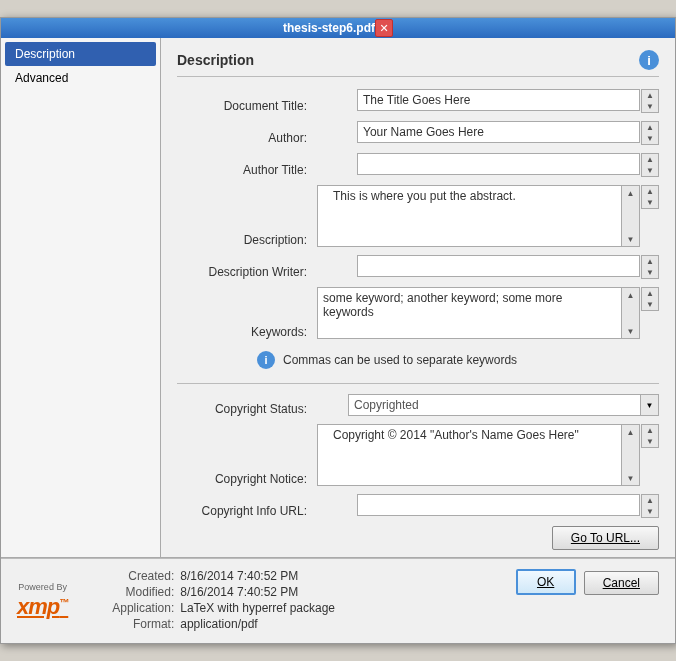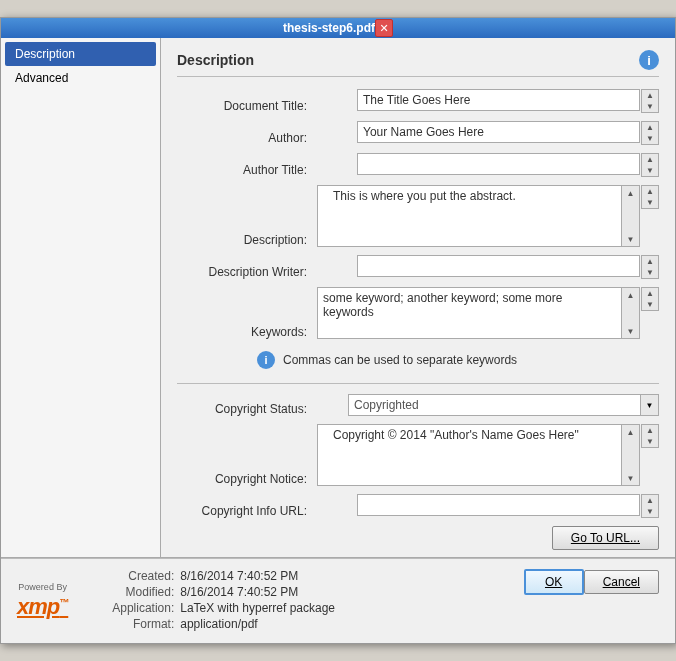--- a/index.html
+++ b/index.html
@@ -283,21 +283,22 @@
       margin-bottom: 2px;
     }
     .footer-info-label {
       text-align: right;
       width: 90px;
       color: #555;
       margin-right: 6px;
     }
     .footer-buttons {
       display: flex;
-      align-items: center;
+      align-items: flex-end;
+      gap: 8px;
       padding-bottom: 4px;
       margin-left: 16px;
     }
     .btn {
       padding: 4px 18px;
       border: 1px solid #888;
       background: linear-gradient(to bottom, #f8f8f8, #ddd);
       font-size: 12px;
       cursor: pointer;
       border-radius: 2px;

